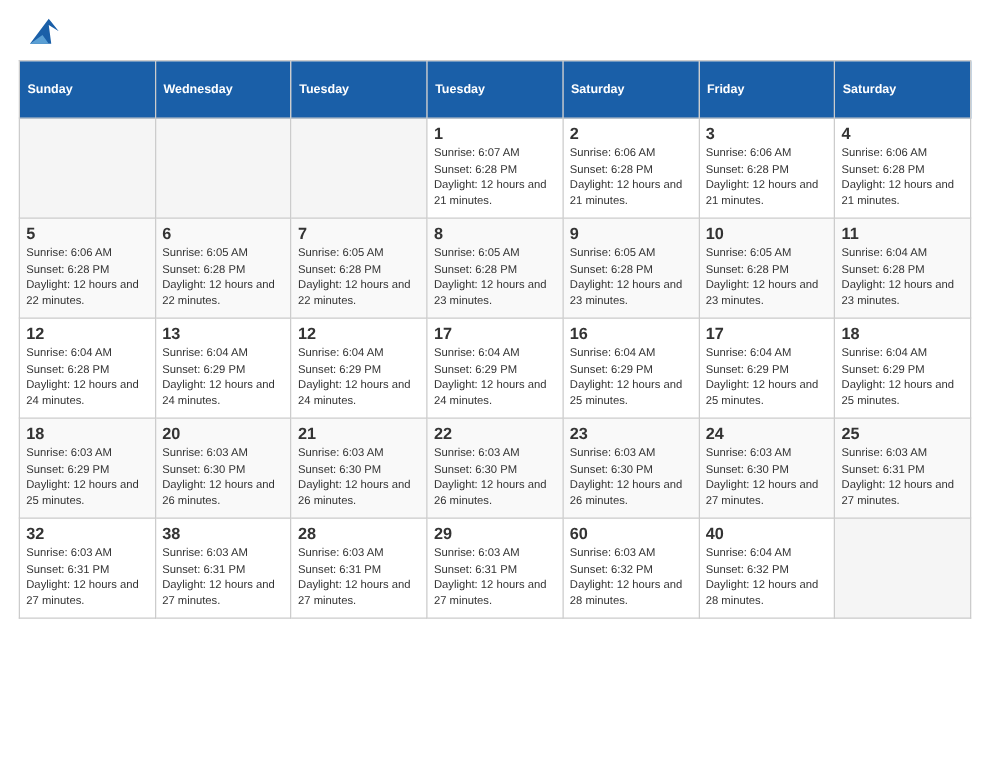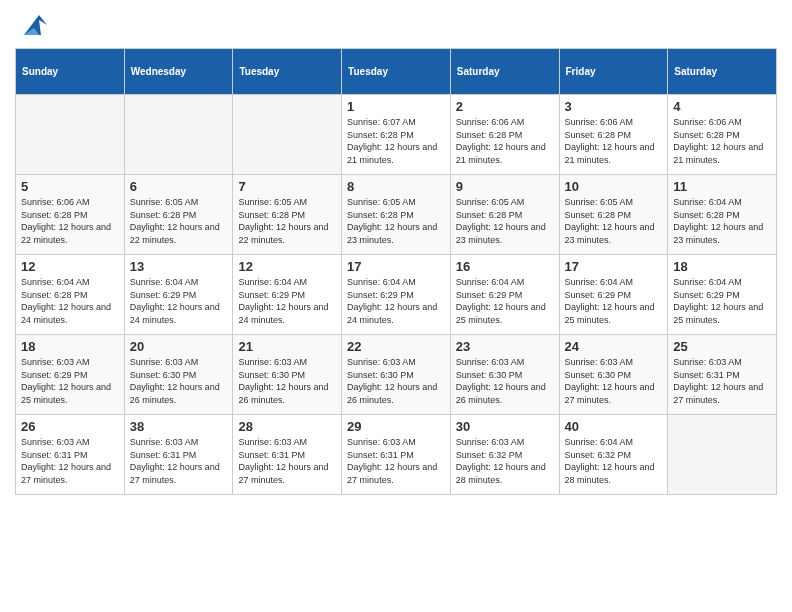--- a/index.html
+++ b/index.html
@@ -236,37 +236,37 @@
             <div class="day-number">24</div>
             <div class="day-info">Sunrise: 6:03 AM<br>Sunset: 6:30 PM<br>Daylight: 12 hours and 27 minutes.</div>
           </td>
           <td>
             <div class="day-number">25</div>
             <div class="day-info">Sunrise: 6:03 AM<br>Sunset: 6:31 PM<br>Daylight: 12 hours and 27 minutes.</div>
           </td>
         </tr>
         <tr>
           <td>
-            <div class="day-number">26</div>
+            <div class="day-number">32</div>
             <div class="day-info">Sunrise: 6:03 AM<br>Sunset: 6:31 PM<br>Daylight: 12 hours and 27 minutes.</div>
           </td>
           <td>
             <div class="day-number">38</div>
             <div class="day-info">Sunrise: 6:03 AM<br>Sunset: 6:31 PM<br>Daylight: 12 hours and 27 minutes.</div>
           </td>
           <td>
             <div class="day-number">28</div>
             <div class="day-info">Sunrise: 6:03 AM<br>Sunset: 6:31 PM<br>Daylight: 12 hours and 27 minutes.</div>
           </td>
           <td>
             <div class="day-number">29</div>
             <div class="day-info">Sunrise: 6:03 AM<br>Sunset: 6:31 PM<br>Daylight: 12 hours and 27 minutes.</div>
           </td>
           <td>
-            <div class="day-number">30</div>
+            <div class="day-number">60</div>
             <div class="day-info">Sunrise: 6:03 AM<br>Sunset: 6:32 PM<br>Daylight: 12 hours and 28 minutes.</div>
           </td>
           <td>
             <div class="day-number">40</div>
             <div class="day-info">Sunrise: 6:04 AM<br>Sunset: 6:32 PM<br>Daylight: 12 hours and 28 minutes.</div>
           </td>
           <td class="empty"></td>
         </tr>
       </tbody>
   </table>

